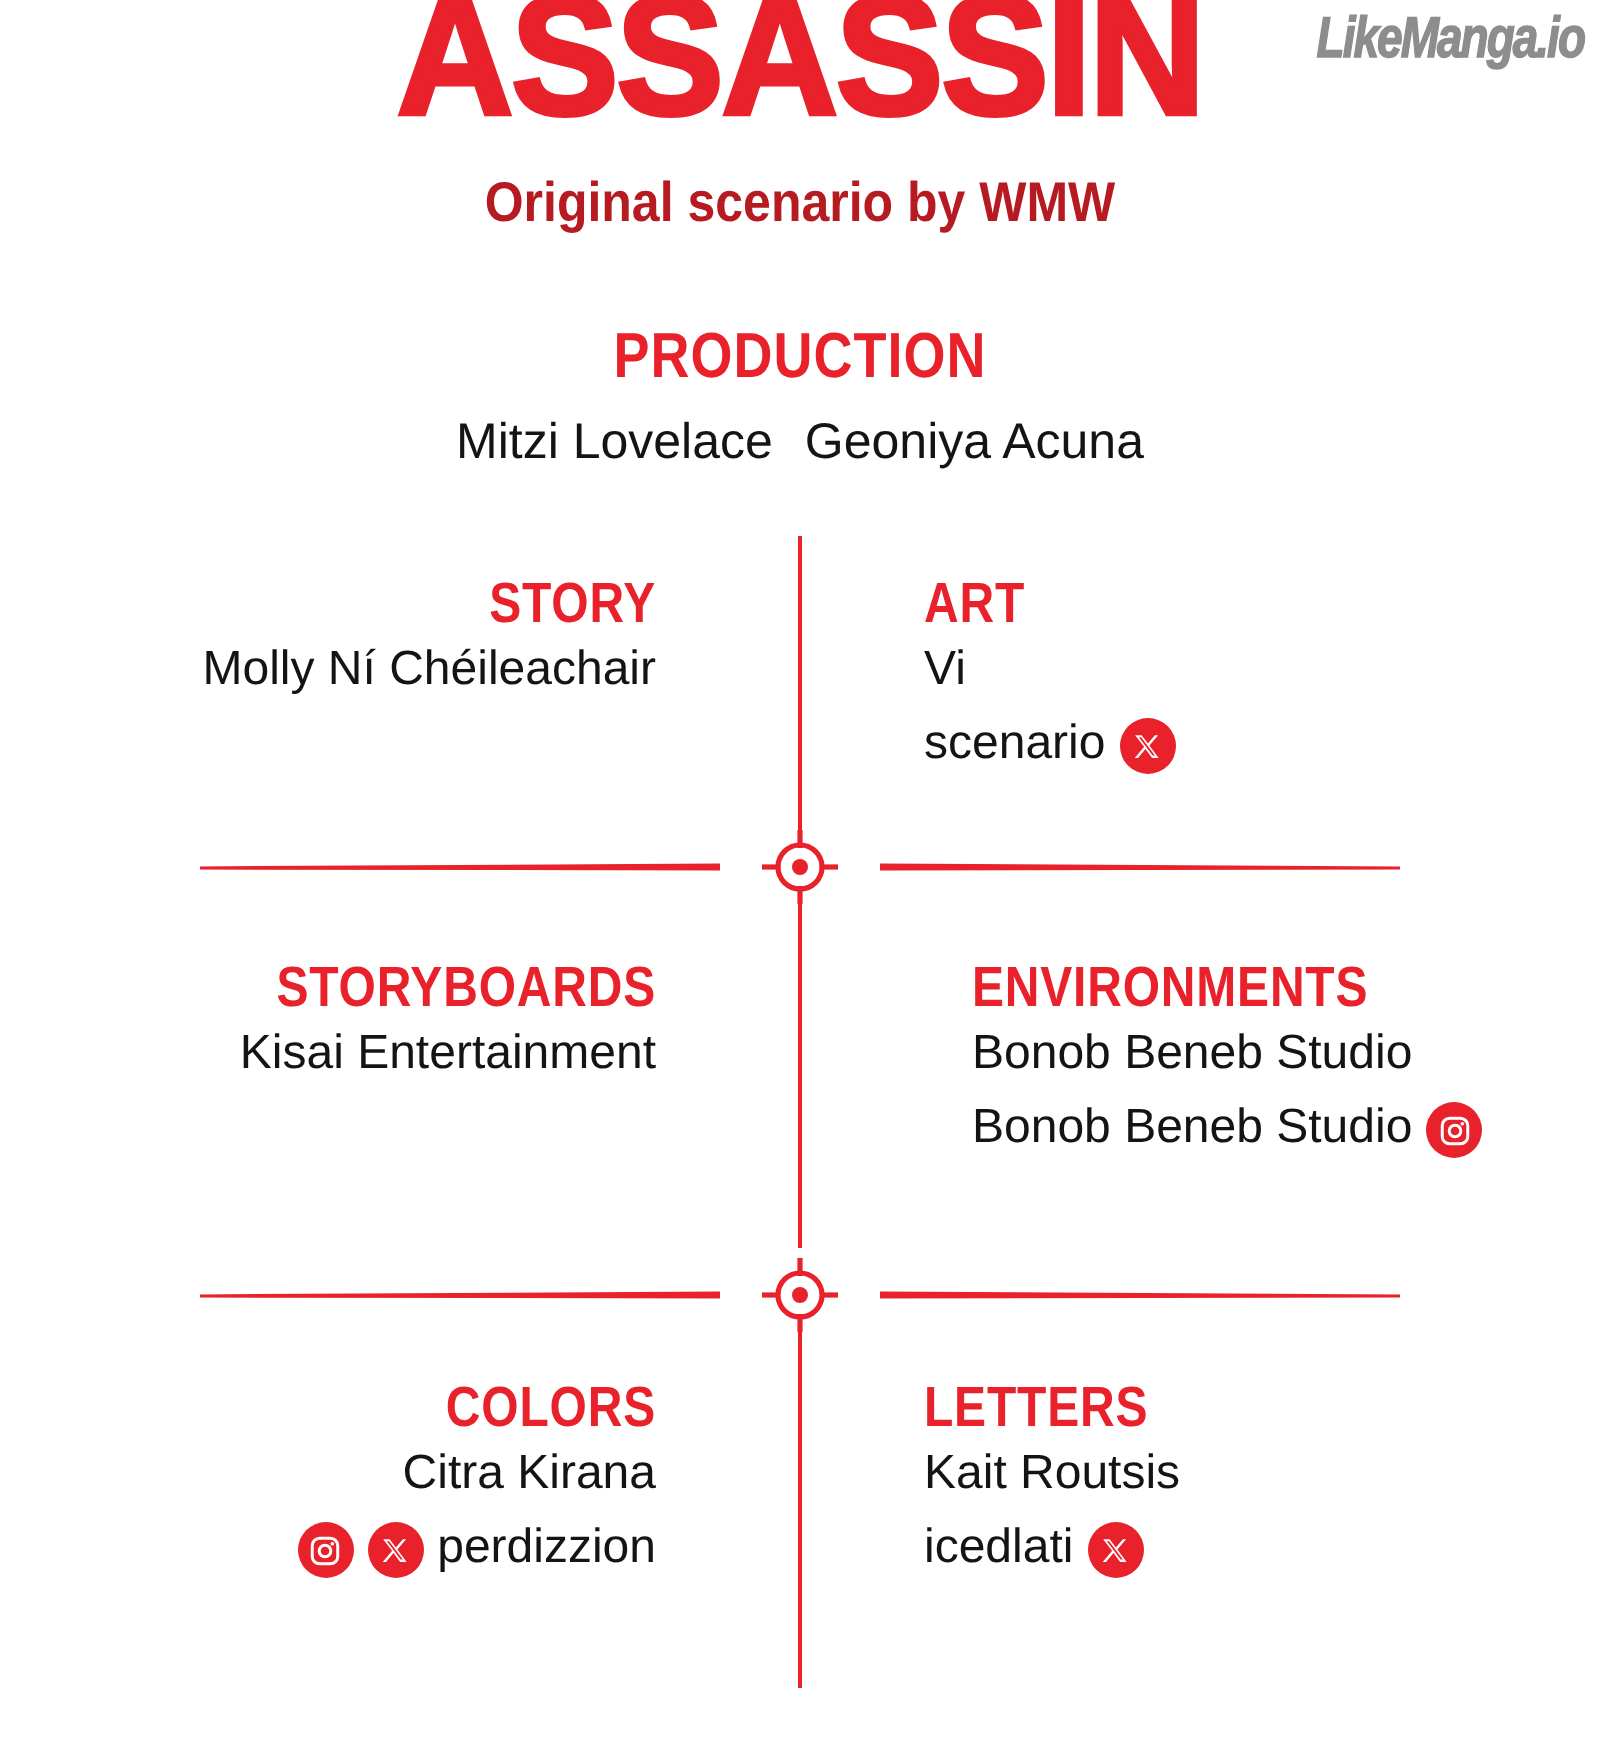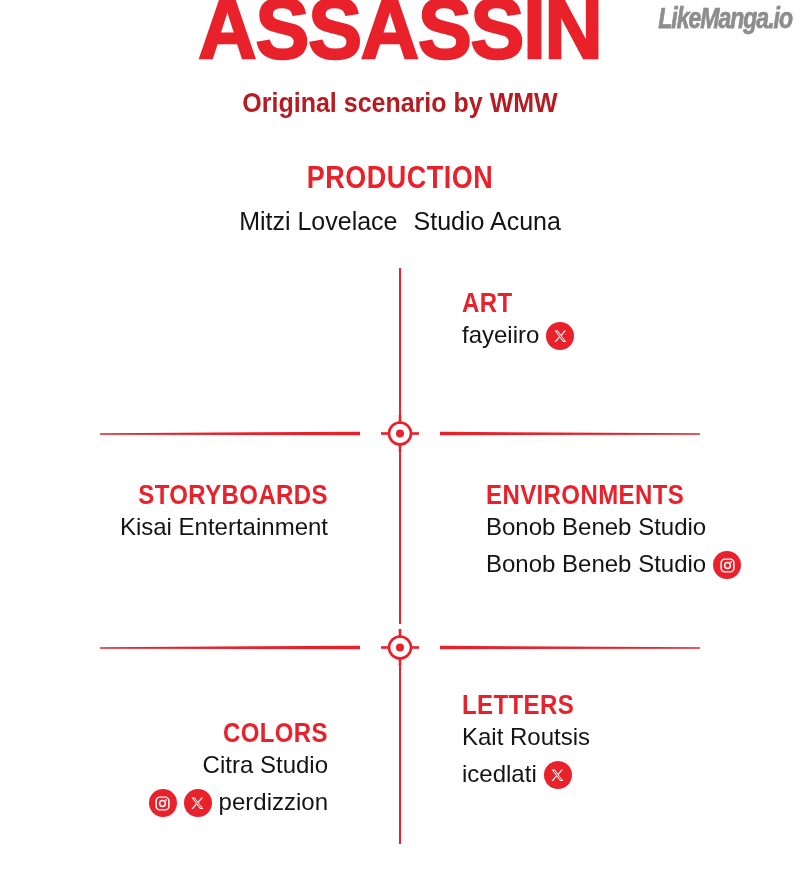--- a/index.html
+++ b/index.html
@@ -172,32 +172,37 @@
     <div class="main-title">ASSASSIN</div>
   </div>
 
   <div class="watermark">LikeManga.io</div>
 
   <div class="subtitle">Original scenario by WMW</div>
 
   <div class="prod-heading">PRODUCTION</div>
   <div class="prod-names">
     <span>Mitzi Lovelace</span>
-    <span>Studio Acuna</span>
+    <span>Geoniya Acuna</span>
   </div>
 
   <div class="vline" style="top:268px;height:150px;"></div>
   <div class="vline" style="top:452px;height:172px;"></div>
   <div class="vline" style="top:664px;height:180px;"></div>
 
+  <div class="col col-left" style="top:286px;">
+    <div class="sec-heading">STORY</div>
+    <div class="credit-line">Molly Ní Chéileachair</div>
+  </div>
 
   <div class="col col-right" style="top:286px;">
     <div class="sec-heading">ART</div>
-    <div class="credit-line inline-row">
-      <span>fayeiiro</span>
+    <div class="credit-line">Vi</div>
+    <div class="credit-line inline-row">
+      <span>scenario</span>
       <span class="badge">
         <svg width="15" height="15" viewBox="0 0 24 24" aria-hidden="true">
           <path fill="#ffffff" d="M2.5 2.5h5.2l5.0 6.7 5.6-6.7h2.6l-7.0 8.3 7.4 9.9h-5.2l-5.3-7.1-6.0 7.1H2.2l7.5-8.9L2.5 2.5zm3.0 1.6l11.0 14.6h1.8L7.3 4.1H5.5z"></path>
         </svg>
       </span>
     </div>
   </div>
 
   <div class="ornament" style="top:414px;">
     <svg width="800" height="40" viewBox="0 0 800 40">
@@ -238,23 +243,23 @@
       <path d="M700 19.2 L440 17.8 L440 21.2 L700 20.8 Z" fill="#e8212a"></path>
       <circle cx="400" cy="19.5" r="11" fill="none" stroke="#e8212a" stroke-width="2.6"></circle>
       <circle cx="400" cy="19.5" r="4" fill="#e8212a"></circle>
       <rect x="381" y="18.2" width="9" height="2.6" fill="#e8212a"></rect>
       <rect x="410" y="18.2" width="9" height="2.6" fill="#e8212a"></rect>
       <rect x="398.7" y="1" width="2.6" height="9" fill="#e8212a"></rect>
       <rect x="398.7" y="29" width="2.6" height="9" fill="#e8212a"></rect>
     </svg>
   </div>
 
-  <div class="col col-left" style="top:716px;">
+  <div class="col col-left" style="top:688px;">
     <div class="sec-heading">COLORS</div>
-    <div class="credit-line">Citra Studio</div>
+    <div class="credit-line">Citra Kirana</div>
     <div class="credit-line inline-row">
       <span class="badge">
         <svg width="17" height="17" viewBox="0 0 24 24" aria-hidden="true">
           <rect x="3" y="3" width="18" height="18" rx="5.2" ry="5.2" fill="none" stroke="#ffffff" stroke-width="2.1"></rect>
           <circle cx="12" cy="12" r="4.1" fill="none" stroke="#ffffff" stroke-width="2.1"></circle>
           <circle cx="17.2" cy="6.9" r="1.3" fill="#ffffff"></circle>
         </svg>
       </span>
       <span class="badge">
         <svg width="15" height="15" viewBox="0 0 24 24" aria-hidden="true">

